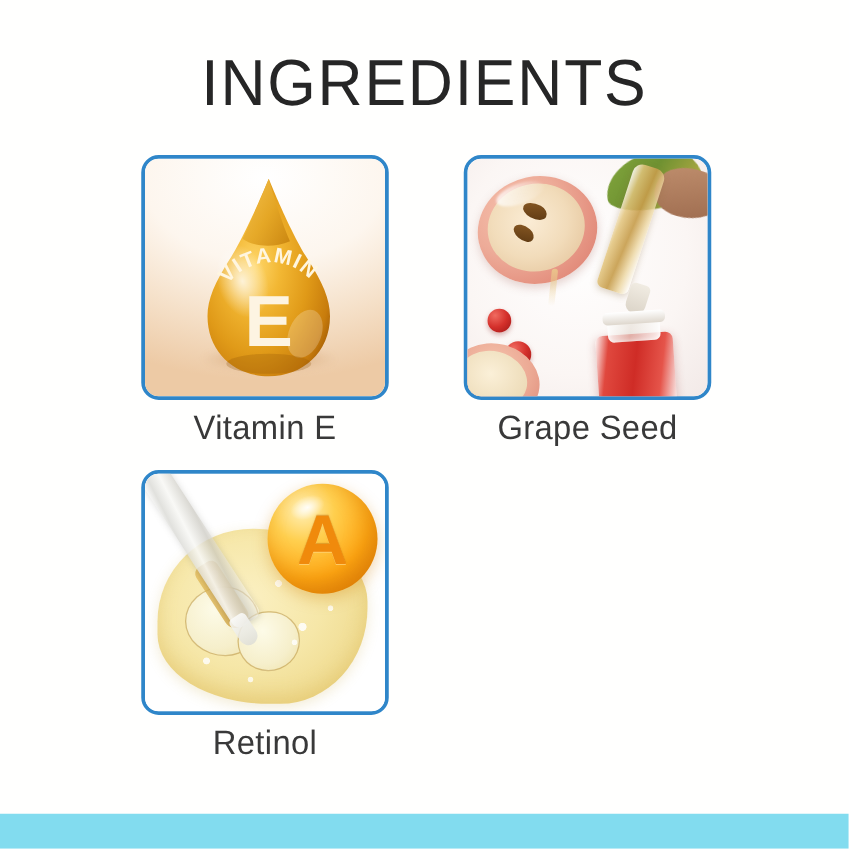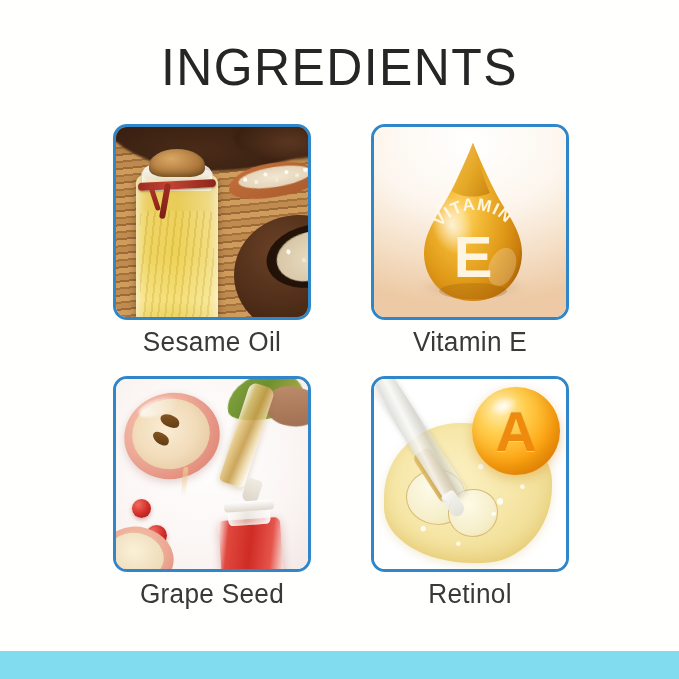--- a/index.html
+++ b/index.html
@@ -502,43 +502,20 @@
 </style>
 </head>
 <body>
 
 <div class="page">
 
   <div class="title">INGREDIENTS</div>
 
   <div class="grid">
 
-    <div class="cell">
-      <div class="card">
-        <div class="card-inner">
-          <div class="sesame-bg"></div>
-          <div class="sesame-darkwood"></div>
-          <div class="sesame-darkwood2"></div>
-          <div class="sesame-spoon"></div>
-          <div class="sesame-spoon-seeds"></div>
-          <div class="sesame-mortar"></div>
-          <div class="sesame-mortar-in"></div>
-          <div class="sesame-mortar-seeds"></div>
-          <div class="sesame-jar"></div>
-          <div class="sesame-jar-oiltex"></div>
-          <div class="sesame-jar-neck"></div>
-          <div class="sesame-cork-lip"></div>
-          <div class="sesame-cork"></div>
-          <div class="sesame-string"></div>
-          <div class="sesame-string-tail"></div>
-          <div class="sesame-string-tail2"></div>
-        </div>
-      </div>
-      <div class="caption">Sesame Oil</div>
-    </div>
 
     <div class="cell">
       <div class="card">
         <div class="card-inner">
           <div class="vitE-bg"></div>
           <div class="vitE-shadow"></div>
           <div class="vitE-drop">
             <svg viewBox="0 0 114 166" xmlns="http://www.w3.org/2000/svg">
               <defs>
                 <radialGradient id="dropGrad" cx="38%" cy="44%" r="72%">

